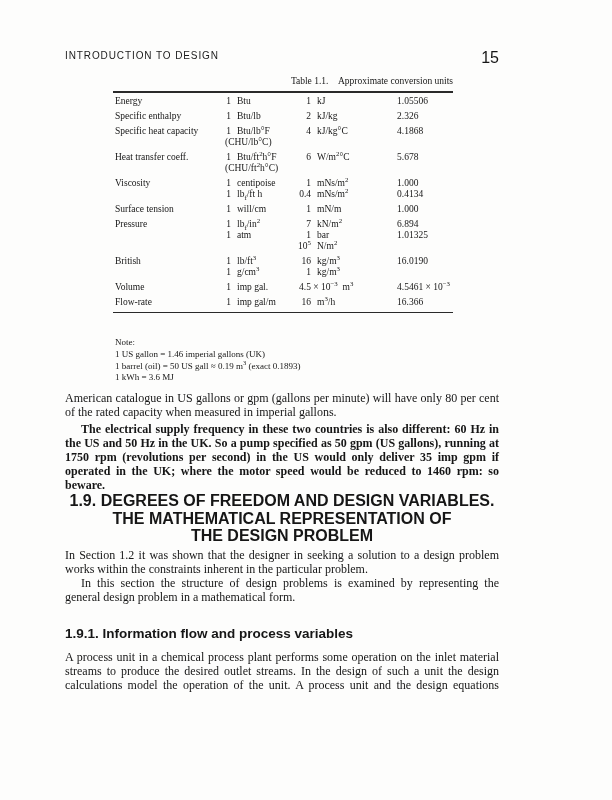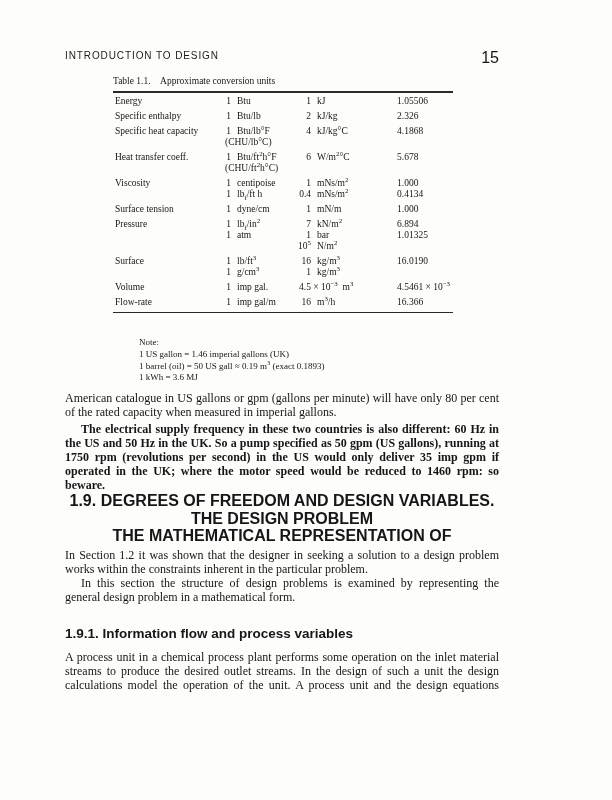--- a/index.html
+++ b/index.html
@@ -13,38 +13,38 @@
 
   
   .running-head-band { left:65px; top:50px; width:434px; height:14px; }
   .running-head { width:100%; text-align:left; font-family:"Liberation Sans",sans-serif;
     font-size:10px; letter-spacing:0.9px; color:#1b1b1b; }
   .page-number { position:absolute; right:0; top:-1px; font-family:"Liberation Sans",sans-serif;
     font-size:16px; }
 
   
   .table-block { left:113px; top:76px; width:340px; font-size:9.5px; }
-  .table-title { text-align:left; margin-bottom:5px; }
+  .table-title { text-align:right; margin-bottom:5px; }
   .rule { border-top:1px solid #2a2a2a; }
   .rule-thick { border-top:1.6px solid #2a2a2a; }
   .t-head { display:grid; grid-template-columns:112px 70px 102px 1fr; padding:4px 0 3px 0; line-height:11.5px; }
   .t-head .h-qty { padding-left:2px; }
   .t-head .h-brit { padding-left:5px; }
   .t-head .h-si { padding-left:15px; }
   .t-rows { padding:2px 0 4px 0; }
   .t-row { display:grid; grid-template-columns:112px 70px 102px 1fr; margin-top:4px; line-height:11px; }
   .t-row:first-child { margin-top:1px; }
   .t-qty { padding-left:2px; }
   .t-brit .val { display:inline-block; width:6px; text-align:right; margin-right:6px; }
   .t-si .val { display:inline-block; width:16px; text-align:right; margin-right:6px; }
   .t-si .sfull { padding-left:4px; }
   sup,sub { font-size:0.72em; line-height:0; }
 
   
-  .note-block { left:115px; top:337px; width:340px; font-size:9px; line-height:11.8px;margin-left:24px; }
+  .note-block { left:115px; top:337px; width:340px; font-size:9px; line-height:11.8px; }
 
   
   .bodytext { left:65px; width:434px; font-size:12px; line-height:14px; text-align:justify; }
   .p1 { top:391px; }
   .p2 { top:422px; text-indent:16px;font-weight:bold; }
   .indent { text-indent:16px; }
   .sec-heading { left:65px; top:492px; width:434px; text-align:center;
     font-family:"Liberation Sans",sans-serif; font-weight:bold; font-size:16px; line-height:17.5px; }
   .sec-paras { top:548px; }
   .sec-paras .indent { margin-top:0; }
@@ -104,40 +104,40 @@
           <div class="t-brit"><span class="val">1</span><span class="unit">centipoise</span></div>
           <div class="t-si"><span class="val">1</span><span class="unit">mNs/m<sup>2</sup></span></div>
           <div class="t-exact">1.000</div>
           <div class="t-qty"></div>
           <div class="t-brit"><span class="val">1</span><span class="unit">lb<sub>f</sub>/ft h</span></div>
           <div class="t-si"><span class="val">0.4</span><span class="unit">mNs/m<sup>2</sup></span></div>
           <div class="t-exact">0.4134</div>
         </div>
         <div class="t-row">
           <div class="t-qty">Surface tension</div>
-          <div class="t-brit"><span class="val">1</span><span class="unit">dyne/cm</span></div>
+          <div class="t-brit"><span class="val">1</span><span class="unit">will/cm</span></div>
           <div class="t-si"><span class="val">1</span><span class="unit">mN/m</span></div>
           <div class="t-exact">1.000</div>
         </div>
         <div class="t-row">
           <div class="t-qty">Pressure</div>
           <div class="t-brit"><span class="val">1</span><span class="unit">lb<sub>f</sub>/in<sup>2</sup></span></div>
           <div class="t-si"><span class="val">7</span><span class="unit">kN/m<sup>2</sup></span></div>
           <div class="t-exact">6.894</div>
           <div class="t-qty"></div>
           <div class="t-brit"><span class="val">1</span><span class="unit">atm</span></div>
           <div class="t-si"><span class="val">1</span><span class="unit">bar</span></div>
           <div class="t-exact">1.01325</div>
           <div class="t-qty"></div>
           <div class="t-brit"></div>
           <div class="t-si"><span class="val">10<sup>5</sup></span><span class="unit">N/m<sup>2</sup></span></div>
           <div class="t-exact"></div>
         </div>
         <div class="t-row">
-          <div class="t-qty">Surface</div>
+          <div class="t-qty">British</div>
           <div class="t-brit"><span class="val">1</span><span class="unit">lb/ft<sup>3</sup></span></div>
           <div class="t-si"><span class="val">16</span><span class="unit">kg/m<sup>3</sup></span></div>
           <div class="t-exact">16.0190</div>
           <div class="t-qty"></div>
           <div class="t-brit"><span class="val">1</span><span class="unit">g/cm<sup>3</sup></span></div>
           <div class="t-si"><span class="val">1</span><span class="unit">kg/m<sup>3</sup></span></div>
           <div class="t-exact"></div>
         </div>
         <div class="t-row">
           <div class="t-qty">Volume</div>
@@ -160,22 +160,22 @@
     <div>1 US gallon = 1.46 imperial gallons (UK)</div>
     <div>1 barrel (oil) = 50 US gall ≈ 0.19 m<sup>3</sup> (exact 0.1893)</div>
     <div>1 kWh = 3.6 MJ</div>
   </div>
 
   <div class="abs bodytext p1">American catalogue in US gallons or gpm (gallons per minute) will have only 80 per cent of the rated capacity when measured in imperial gallons.</div>
   <div class="abs bodytext p2">The electrical supply frequency in these two countries is also different: 60 Hz in the US and 50 Hz in the UK. So a pump specified as 50 gpm (US gallons), running at 1750 rpm (revolutions per second) in the US would only deliver 35 imp gpm if operated in the UK; where the motor speed would be reduced to 1460 rpm: so beware.</div>
 
   <div class="abs sec-heading">
     <div>1.9. DEGREES OF FREEDOM AND DESIGN VARIABLES.</div>
+    <div>THE MATHEMATICAL REPRESENTATION OF</div>
     <div>THE DESIGN PROBLEM</div>
-    <div>THE MATHEMATICAL REPRESENTATION OF</div>
   </div>
 
   <div class="abs bodytext sec-paras">
     <div>In Section 1.2 it was shown that the designer in seeking a solution to a design problem works within the constraints inherent in the particular problem.</div>
     <div class="indent">In this section the structure of design problems is examined by representing the general design problem in a mathematical form.</div>
   </div>
 
   <div class="abs sub-heading">1.9.1. Information flow and process variables</div>
 
   <div class="abs bodytext p-last">A process unit in a chemical process plant performs some operation on the inlet material streams to produce the desired outlet streams. In the design of such a unit the design calculations model the operation of the unit. A process unit and the design equations</div>

